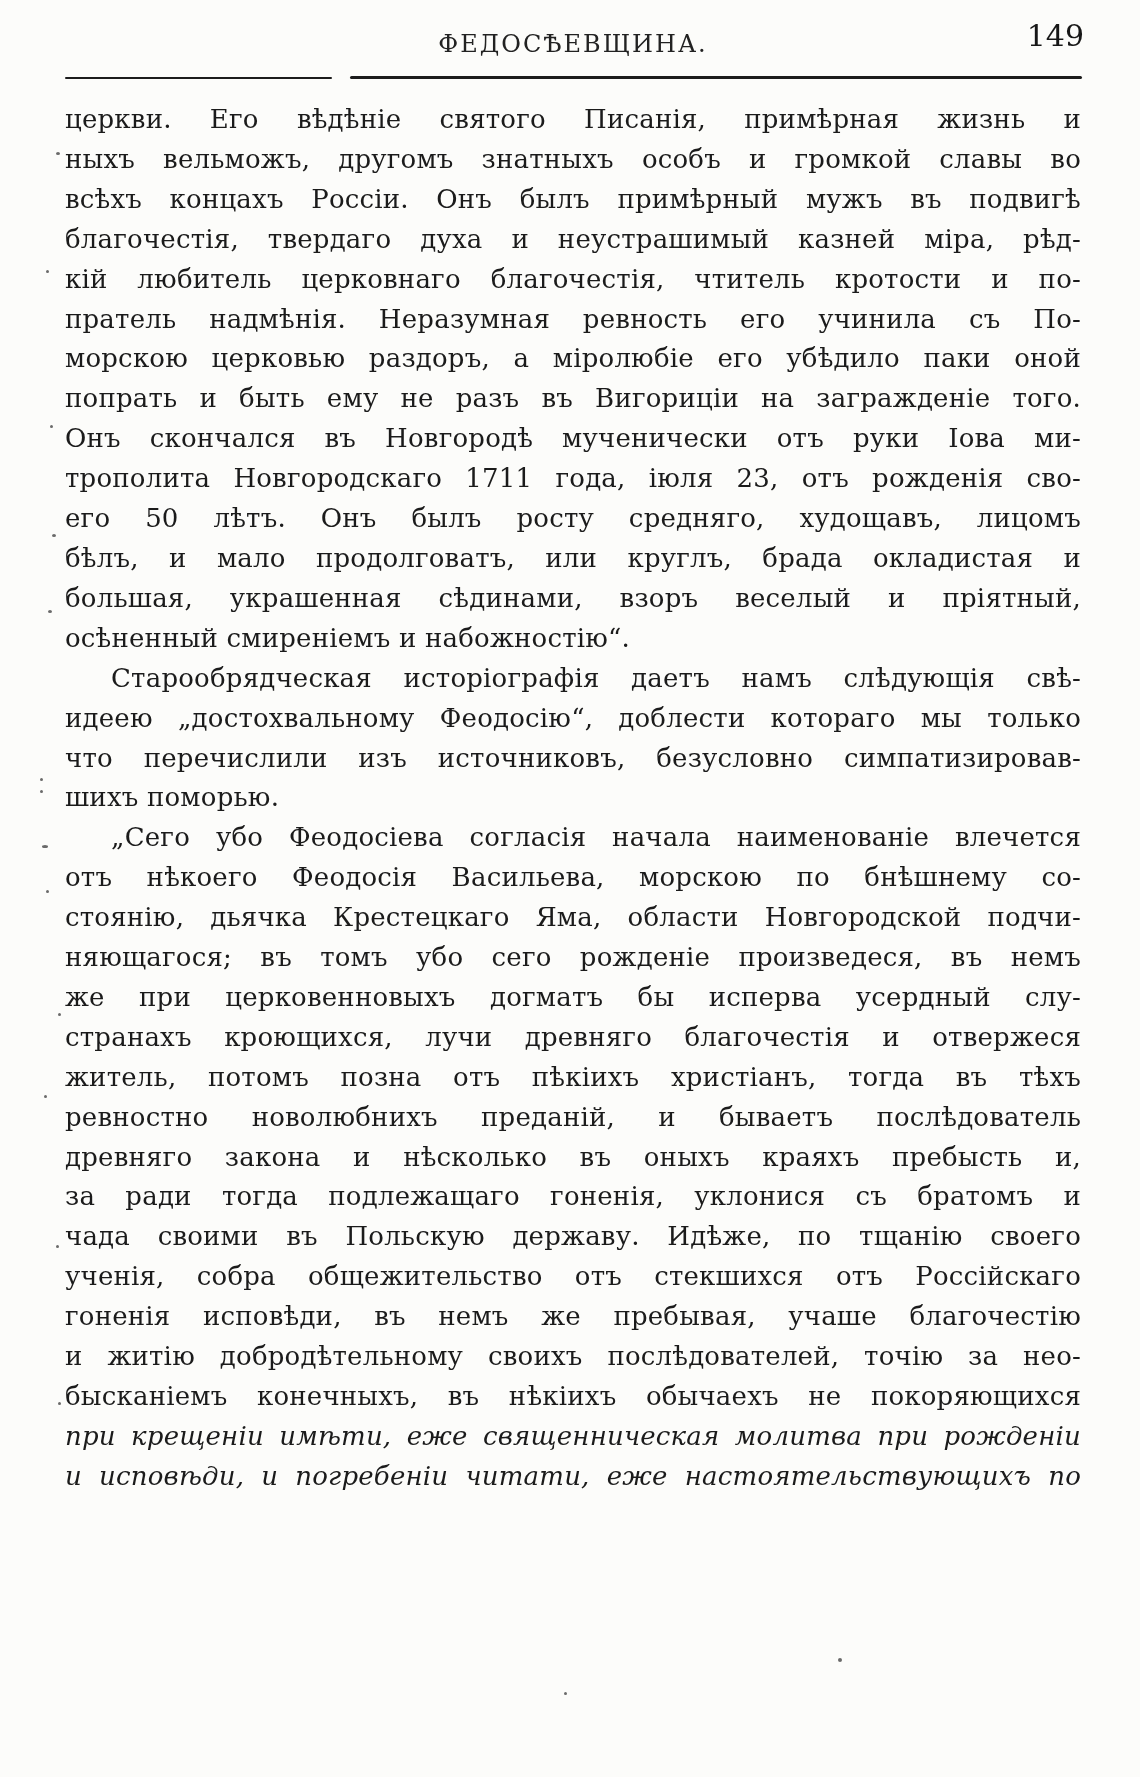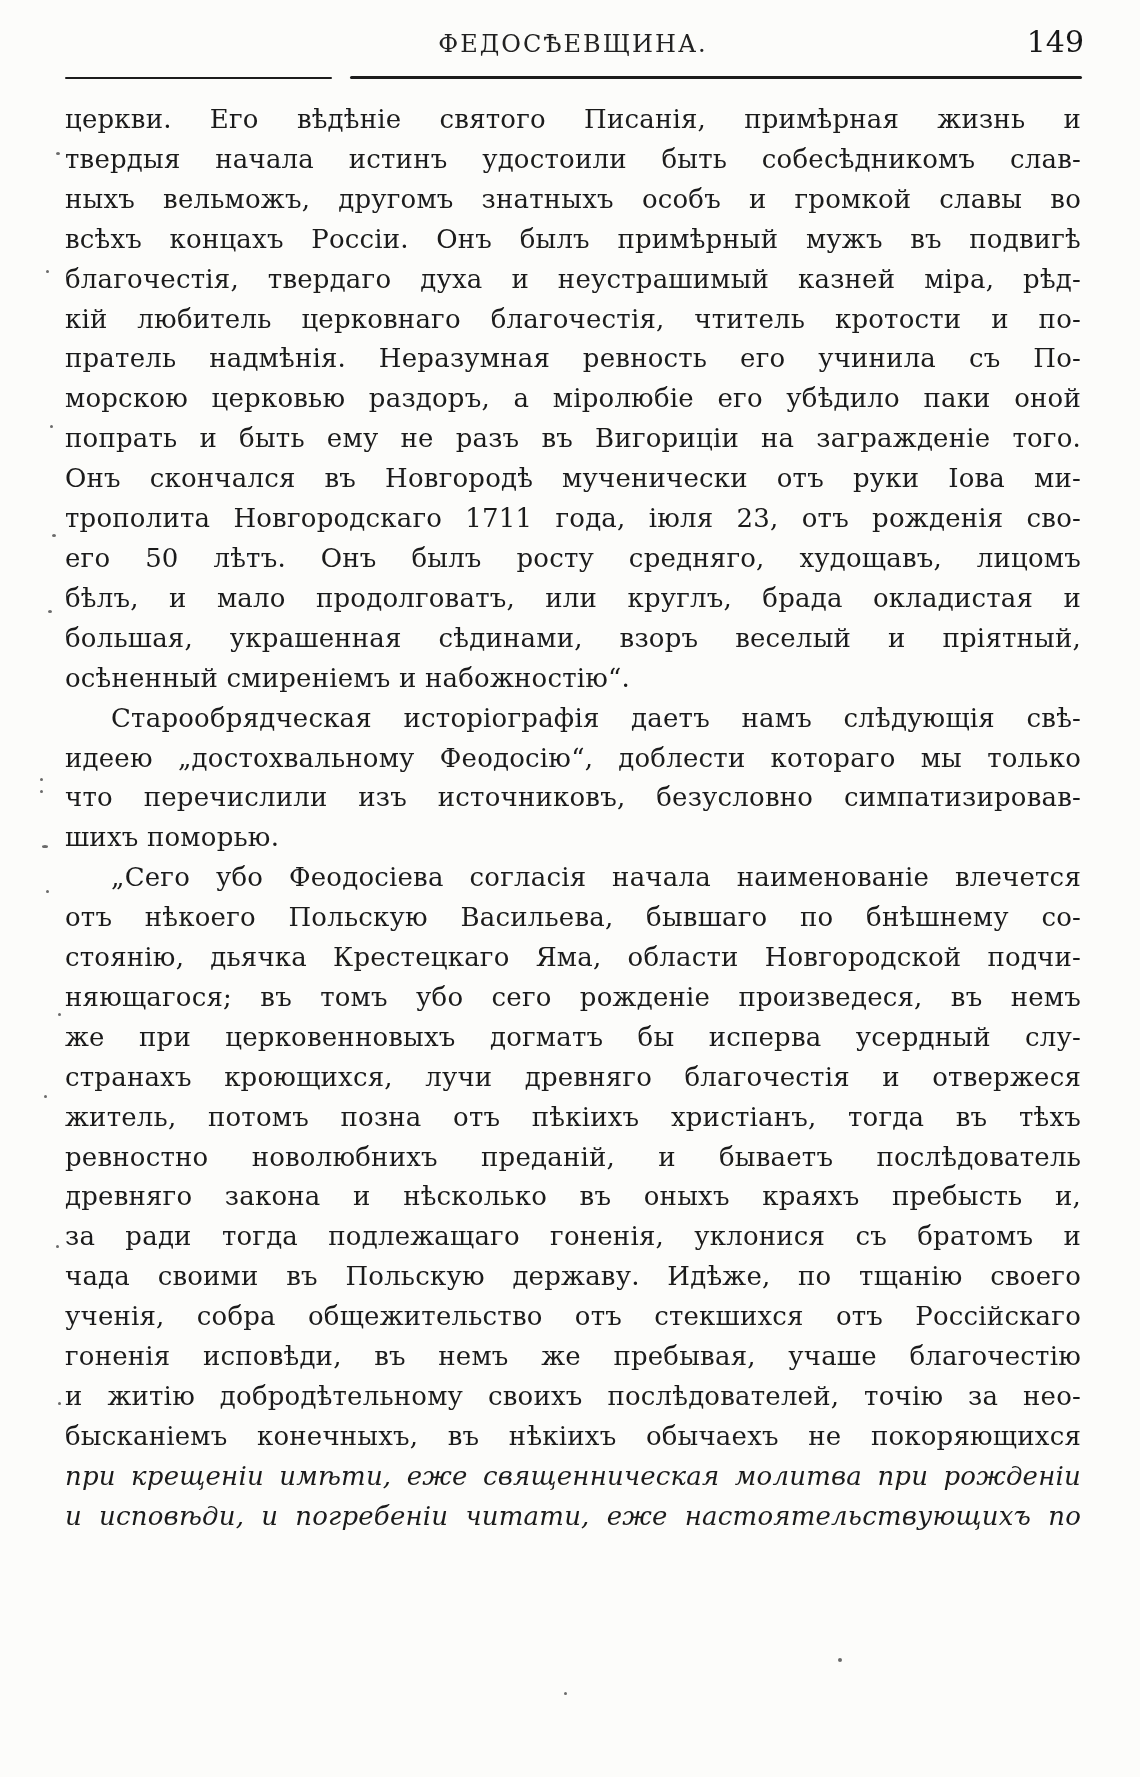--- a/index.html
+++ b/index.html
@@ -19,21 +19,21 @@
     top: 30px;
     left: 65px;
     width: 1016px;
     text-align: center;
     font-size: 24px;
     letter-spacing: 2px;
     color: #222;
   }
   .page-number {
     position: absolute;
-    top: 24px;
+    top: 18px;
     right: 56px;
     font-size: 30px;
     color: #171717;
   }
   .rule { position: absolute; background: #1c1c1c; border-radius: 2px; }
   .rule-left  { top: 77px; left: 65px;  width: 267px; height: 2px; }
   .rule-right { top: 76px; left: 350px; width: 732px; height: 3px; }
   .body-text {
     position: absolute;
     top: 100px;
@@ -66,21 +66,20 @@
   <div class="running-head">ФЕДОСѢЕВЩИНА.</div>
 
   <div class="page-number">149</div>
 
   <div class="rule rule-left"></div>
   <div class="rule rule-right"></div>
 
   <div class="body-text">
       <div>
         <div class="line"><span>церкви. Его вѣдѣніе святого Писанія, примѣрная жизнь и</span></div>
-        <div class="line"><span>твердыя начала истинъ удостоили быть собесѣдникомъ слав-</span></div>
         <div class="line"><span>ныхъ вельможъ, другомъ знатныхъ особъ и громкой славы во</span></div>
         <div class="line"><span>всѣхъ концахъ Россіи. Онъ былъ примѣрный мужъ въ подвигѣ</span></div>
         <div class="line"><span>благочестія, твердаго духа и неустрашимый казней міра, рѣд-</span></div>
         <div class="line"><span>кій любитель церковнаго благочестія, чтитель кротости и по-</span></div>
         <div class="line"><span>пратель надмѣнія. Неразумная ревность его учинила съ По-</span></div>
         <div class="line"><span>морскою церковью раздоръ, а міролюбіе его убѣдило паки оной</span></div>
         <div class="line"><span>попрать и быть ему не разъ въ Вигориціи на загражденіе того.</span></div>
         <div class="line"><span>Онъ скончался въ Новгородѣ мученически отъ руки Іова ми-</span></div>
         <div class="line"><span>трополита Новгородскаго 1711 года, іюля 23, отъ рожденія сво-</span></div>
         <div class="line"><span>его 50 лѣтъ. Онъ былъ росту средняго, худощавъ, лицомъ</span></div>
@@ -89,21 +88,21 @@
         <div class="line end"><span>осѣненный смиреніемъ и набожностію“.</span></div>
       </div>
       <div>
         <div class="line indent"><span>Старообрядческая исторіографія даетъ намъ слѣдующія свѣ-</span></div>
         <div class="line"><span>идеею „достохвальному Феодосію“, доблести котораго мы только</span></div>
         <div class="line"><span>что перечислили изъ источниковъ, безусловно симпатизировав-</span></div>
         <div class="line end"><span>шихъ поморью.</span></div>
       </div>
       <div>
         <div class="line indent"><span>„Сего убо Феодосіева согласія начала наименованіе влечется</span></div>
-        <div class="line"><span>отъ нѣкоего Польскую Васильева, бывшаго по бнѣшнему со-</span></div>
+        <div class="line"><span>отъ нѣкоего Феодосія Васильева, морскою по бнѣшнему со-</span></div>
         <div class="line"><span>стоянію, дьячка Крестецкаго Яма, области Новгородской подчи-</span></div>
         <div class="line"><span>няющагося; въ томъ убо сего рожденіе произведеся, въ немъ</span></div>
         <div class="line"><span>же при церковенновыхъ догматъ бы исперва усердный слу-</span></div>
         <div class="line"><span>странахъ кроющихся, лучи древняго благочестія и отвержеся</span></div>
         <div class="line"><span>житель, потомъ позна отъ пѣкіихъ христіанъ, тогда въ тѣхъ</span></div>
         <div class="line"><span>ревностно новолюбнихъ преданій, и бываетъ послѣдователь</span></div>
         <div class="line"><span>древняго закона и нѣсколько въ оныхъ краяхъ пребысть и,</span></div>
         <div class="line"><span>за ради тогда подлежащаго гоненія, уклонися съ братомъ и</span></div>
         <div class="line"><span>чада своими въ Польскую державу. Идѣже, по тщанію своего</span></div>
         <div class="line"><span>ученія, собра общежительство отъ стекшихся отъ Россійскаго</span></div>

